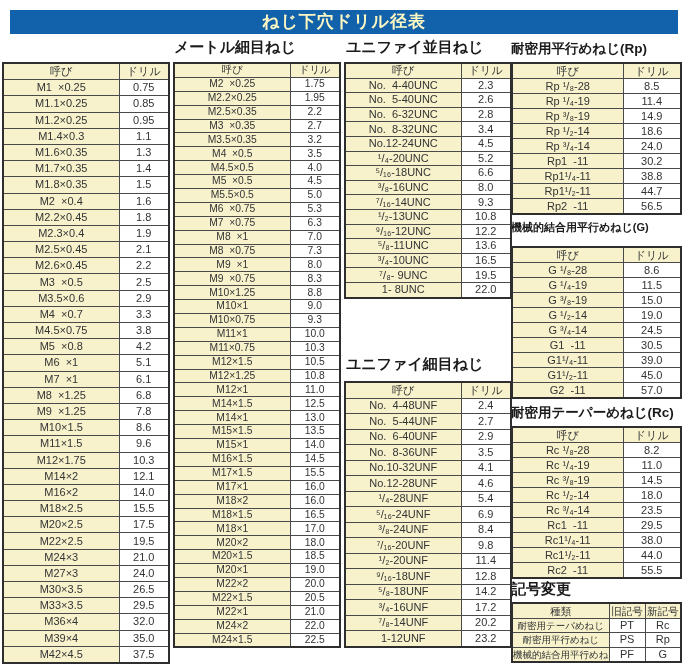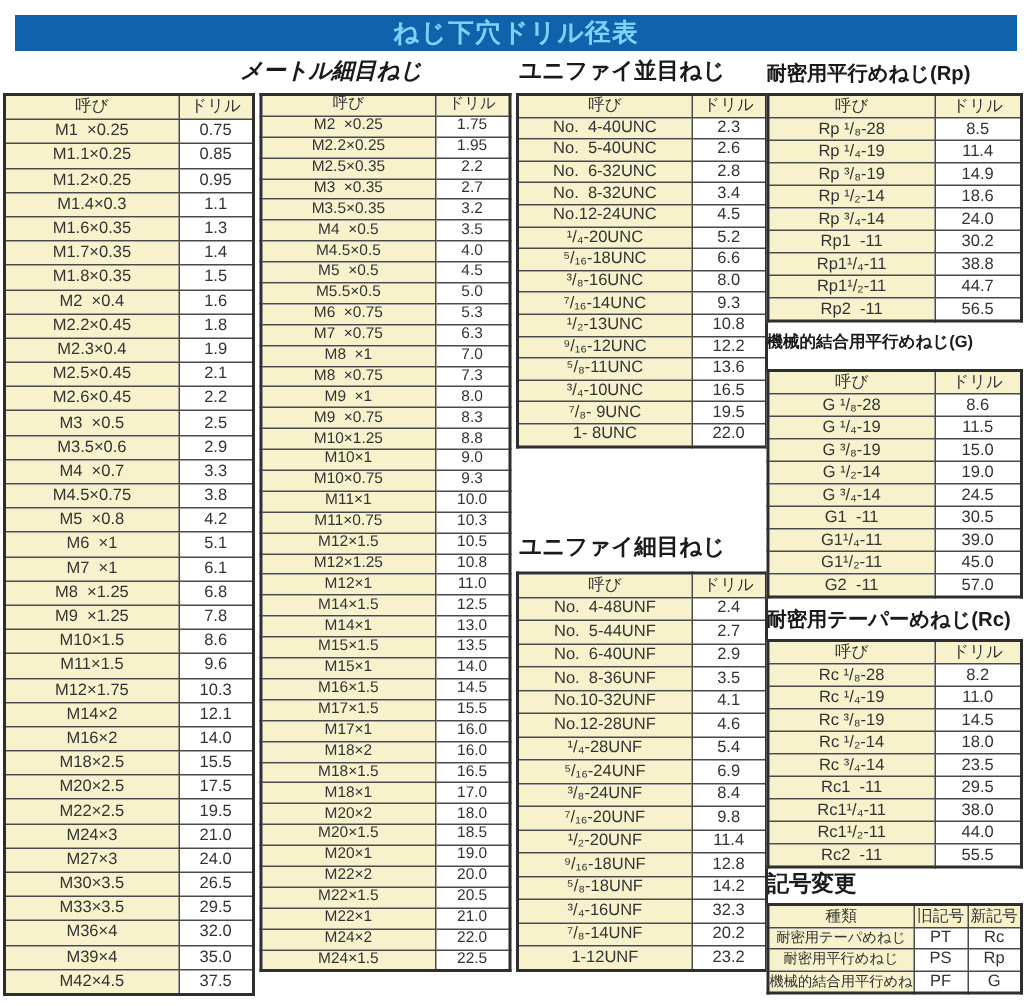--- a/index.html
+++ b/index.html
@@ -1,22 +1,22 @@
 <!DOCTYPE html>
 <html><head>
 <meta charset="utf-8">
 <style>
   html,body{margin:0;padding:0;background:#fff;}
   .page{position:relative;width:683px;height:670px;background:#ffffff;overflow:hidden;
         font-family:"Liberation Sans","DejaVu Sans",sans-serif;color:#333;}
   .title-bar{position:absolute;left:10px;top:10px;width:668px;height:24px;background:#1261ab;
-        color:#7dd3fc;font-size:17px;font-weight:bold;text-align:center;line-height:24px;letter-spacing:1px;}
+        color:#fef9c3;font-size:17px;font-weight:bold;text-align:center;line-height:24px;letter-spacing:1px;}
   .sec-title{position:absolute;font-weight:bold;color:#1a1a1a;font-size:15px;white-space:nowrap;}
   .s1{left:3px;top:38px;margin-top:32px;}
-  .s2{left:160px;top:38px;font-style:italic;}
+  .s2{left:174px;top:38px;}
   .s3{left:346px;top:38px;}
   .s4{left:511px;top:40px;font-size:13.5px;}
   .s-unf{left:346px;top:355px;}
   .s-g{left:511px;top:220px;font-size:11px;}
   .s-rc{left:511px;top:404px;font-size:13.5px;}
   .s-sym{left:511px;top:580px;}
 
   table.tbl{position:absolute;border-collapse:collapse;table-layout:fixed;
         border:2px solid #2e2e2e;background:#fff;}
   .tbl th,.tbl td{border:1px solid #4a4a4a;padding:0;text-align:center;
@@ -534,21 +534,21 @@
         <tr>
           <td>⁹/₁₆-18UNF</td>
           <td>12.8</td>
         </tr>
         <tr>
           <td>⁵/₈-18UNF</td>
           <td>14.2</td>
         </tr>
         <tr>
           <td>³/₄-16UNF</td>
-          <td>32.3</td>
+          <td>17.2</td>
         </tr>
         <tr>
           <td>⁷/₈-14UNF</td>
           <td>20.2</td>
         </tr>
         <tr>
           <td>1-12UNF</td>
           <td>23.2</td>
         </tr>
       </tbody>

